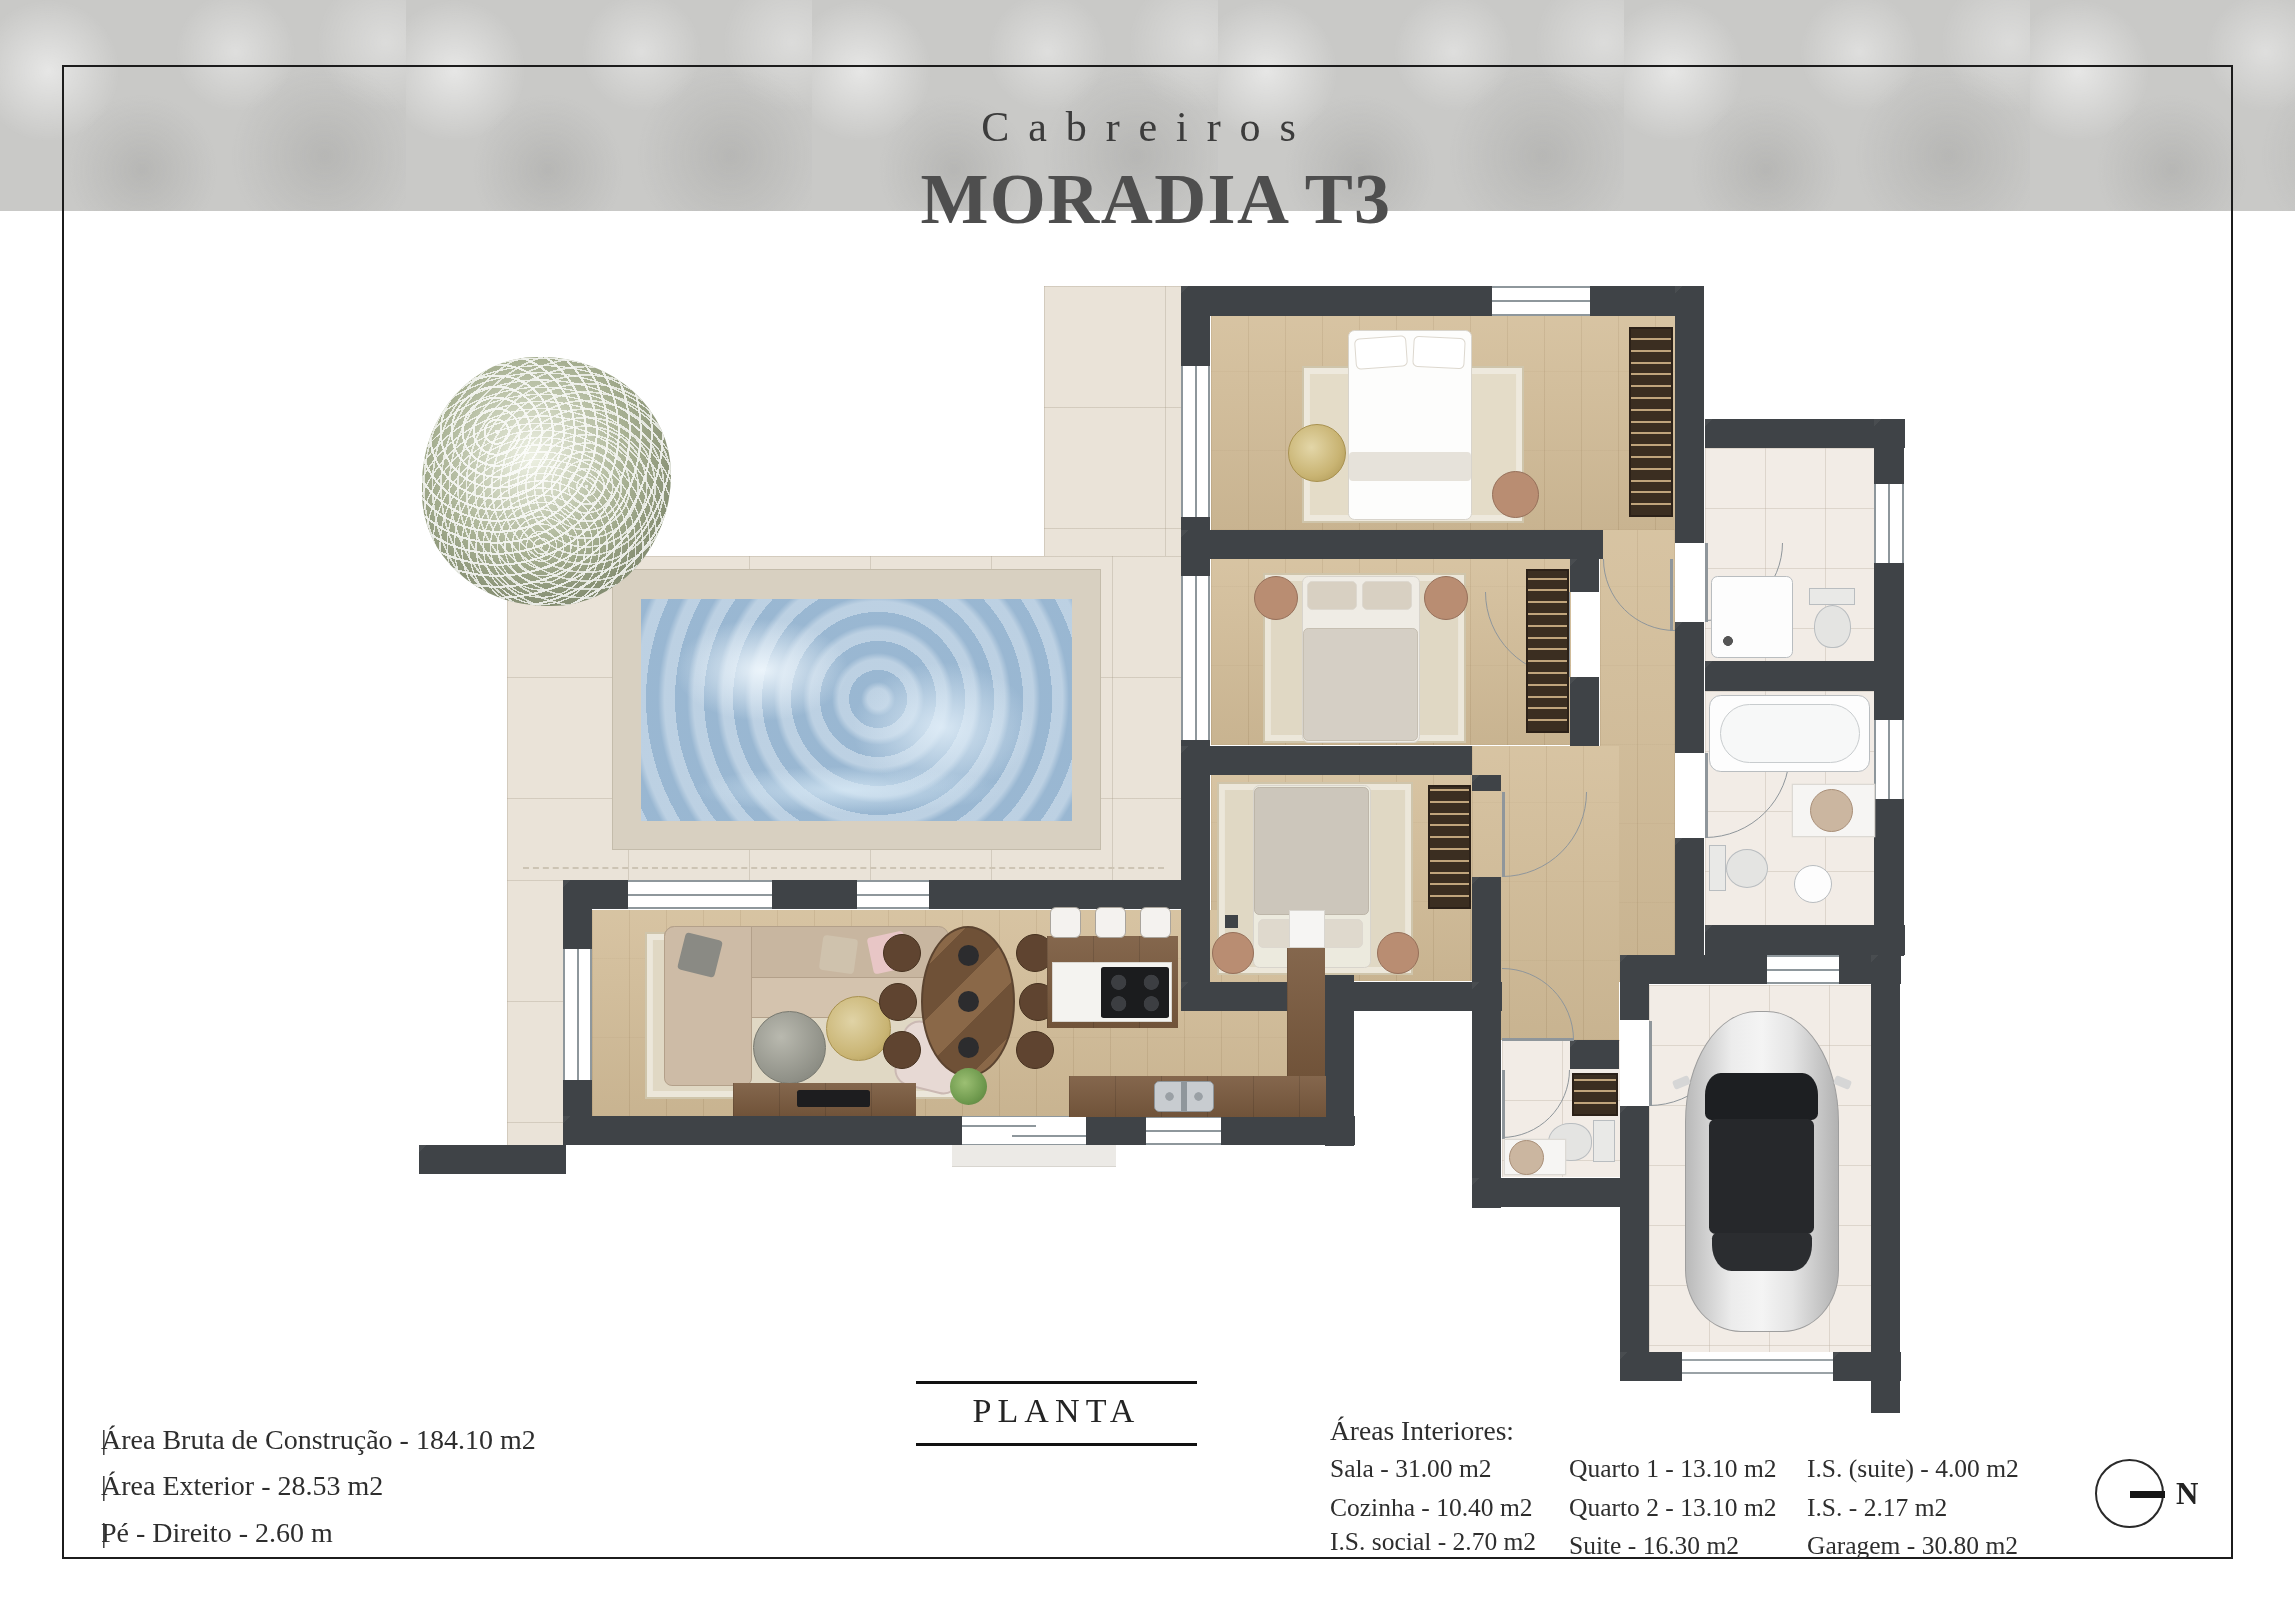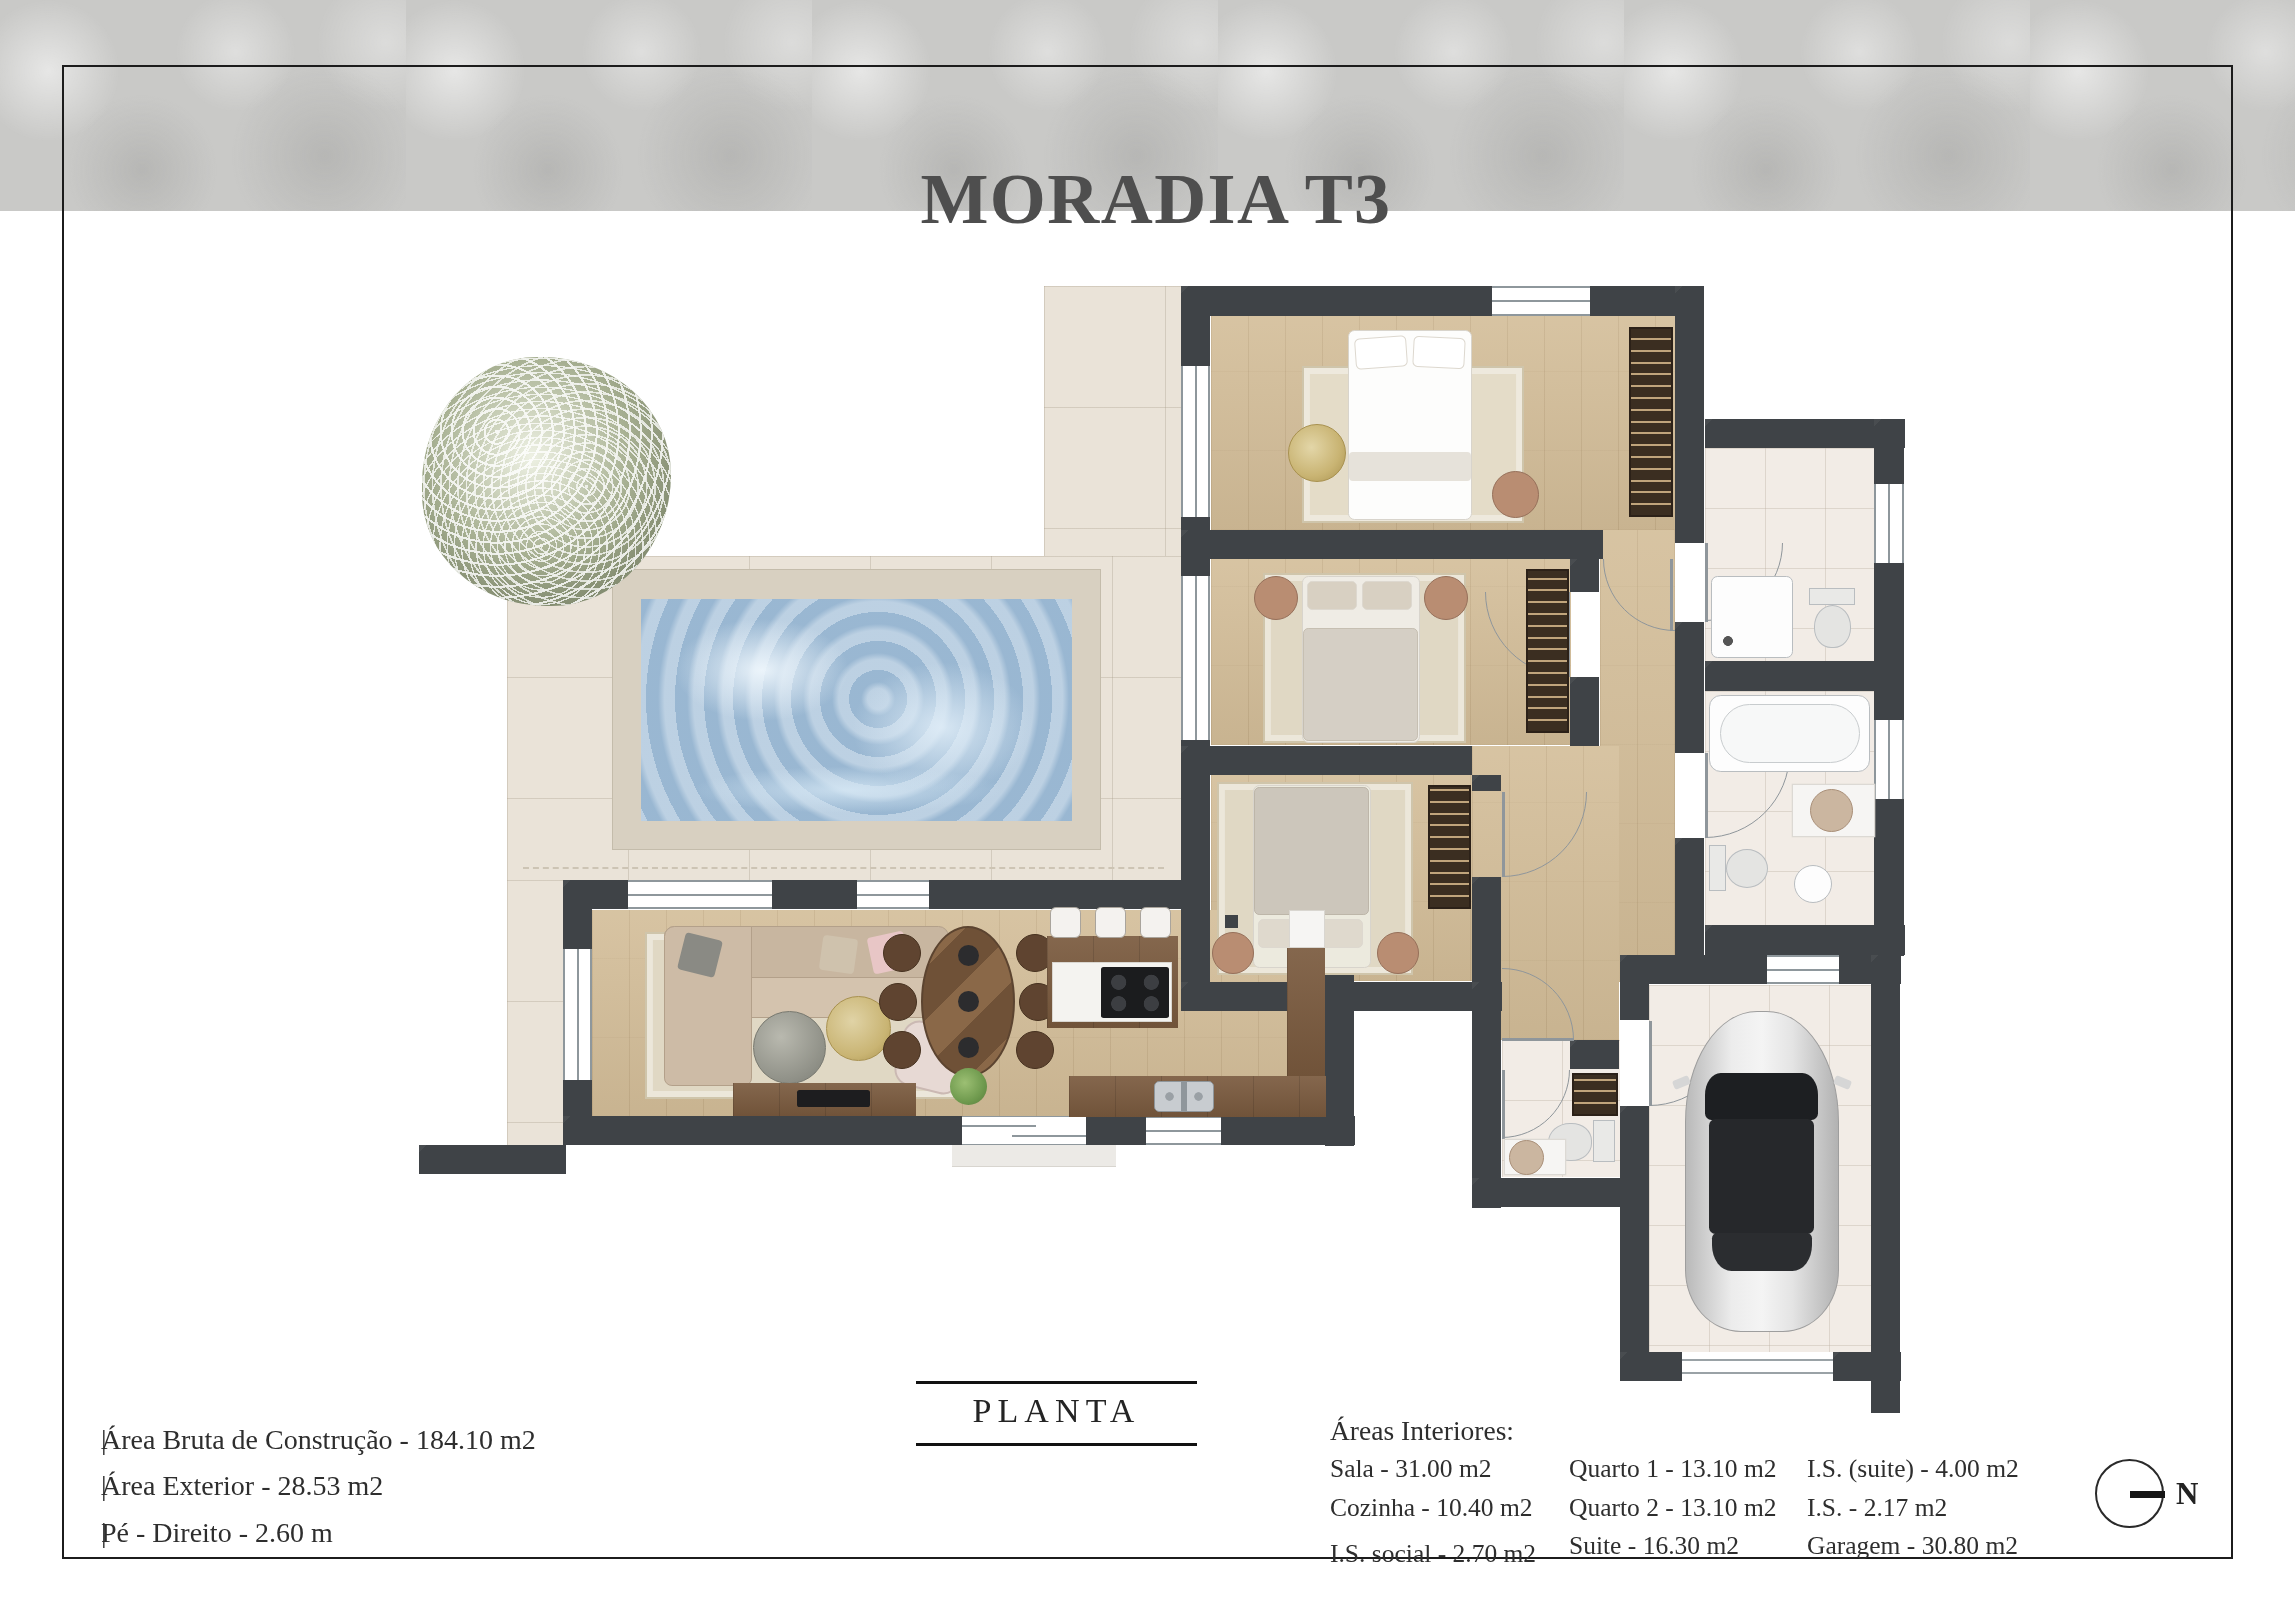--- a/index.html
+++ b/index.html
@@ -74,20 +74,21 @@
      background:var(--marble);
      background-image:radial-gradient(circle at 12% 30%,rgba(255,255,255,.55),transparent 18%),
        radial-gradient(circle at 35% 72%,rgba(118,118,116,.22),transparent 24%),
        radial-gradient(circle at 58% 22%,rgba(255,255,255,.4),transparent 20%),
        radial-gradient(circle at 80% 66%,rgba(110,110,108,.2),transparent 26%),
        radial-gradient(circle at 95% 18%,rgba(255,255,255,.35),transparent 16%);
      background-size:406px 236px;"></i>
 
   <i style="left:62px;top:65px;width:2171px;height:1494px;border:2.6px solid #1c1c1c;"></i>
 
+  <div class="brand" style="left:821px;top:103px;width:654px;height:52px;">Cabreiros</div>
   <div class="title" style="left:829px;top:158px;width:654px;height:85px;">MORADIA T3</div>
 
   <i class="tile" style="left:1044px;top:286px;width:137px;height:270px;"></i>
   <i class="tile" style="left:507px;top:556px;width:674px;height:324px;"></i>
   <i class="tile" style="left:507px;top:880px;width:56px;height:265px;"></i>
   <i class="dash" style="left:523px;top:867px;width:641px;"></i>
 
   <i style="left:612px;top:569px;width:489px;height:281px;background:var(--deck);border:1.3px solid #c4bcab;"></i>
   <i style="left:641px;top:599px;width:431px;height:222px;background:var(--water);
      background-image:radial-gradient(closest-side at 28% 32%,rgba(238,246,252,.95),transparent 72%),
@@ -309,21 +310,21 @@
       <b>|</b><span style="position:static;">Área Bruta de Construção - 184.10 m2</span></div>
     <div class="spec" style="position:static;margin-bottom:14.4px;">
       <b>|</b><span style="position:static;">Área Exterior - 28.53 m2</span></div>
     <div class="spec" style="position:static;">
       <b>|</b><span style="position:static;">Pé - Direito - 2.60 m</span></div>
   </div>
 
   <div class="areas-title" style="left:1330px;top:1415px;z-index:11;">Áreas Interiores:</div>
   <div style="left:1330px;top:1454px;width:236px;z-index:11;">
     <div class="acell" style="position:static;margin-bottom:8.5px;">Sala - 31.00 m2</div>
-    <div class="acell" style="position:static;margin-bottom:16px;">Cozinha - 10.40 m2</div>
+    <div class="acell" style="position:static;margin-bottom:4px;">Cozinha - 10.40 m2</div>
     <div class="acell" style="position:static;font-family:Liberation Serif, serif;">I.S. social - 2.70 m2</div>
   </div>
   <div style="left:1569px;top:1454px;width:236px;z-index:11;">
     <div class="acell" style="position:static;margin-bottom:8.5px;">Quarto 1 - 13.10 m2</div>
     <div class="acell" style="position:static;margin-bottom:8.5px;">Quarto 2 - 13.10 m2</div>
     <div class="acell" style="position:static;">Suite - 16.30 m2</div>
   </div>
   <div style="left:1807px;top:1454px;width:275px;z-index:11;">
     <div class="acell" style="position:static;margin-bottom:8.5px;">I.S. (suite) - 4.00 m2</div>
     <div class="acell" style="position:static;margin-bottom:8.5px;">I.S. - 2.17 m2</div>

